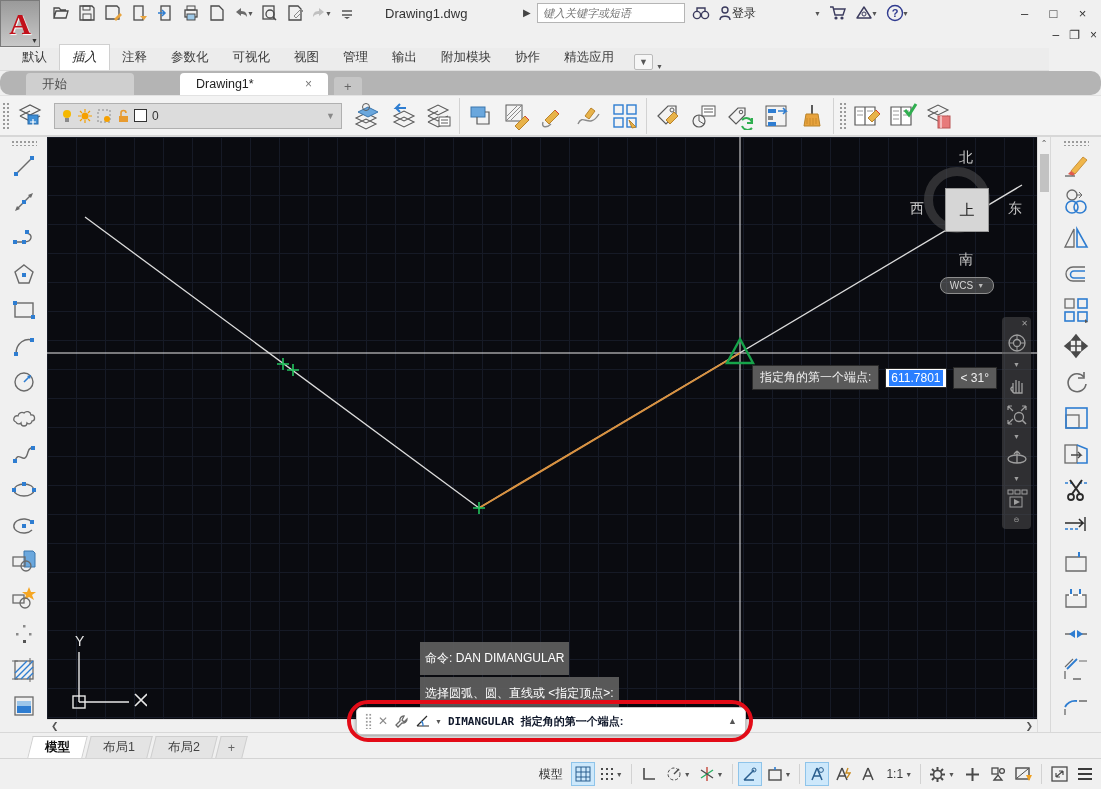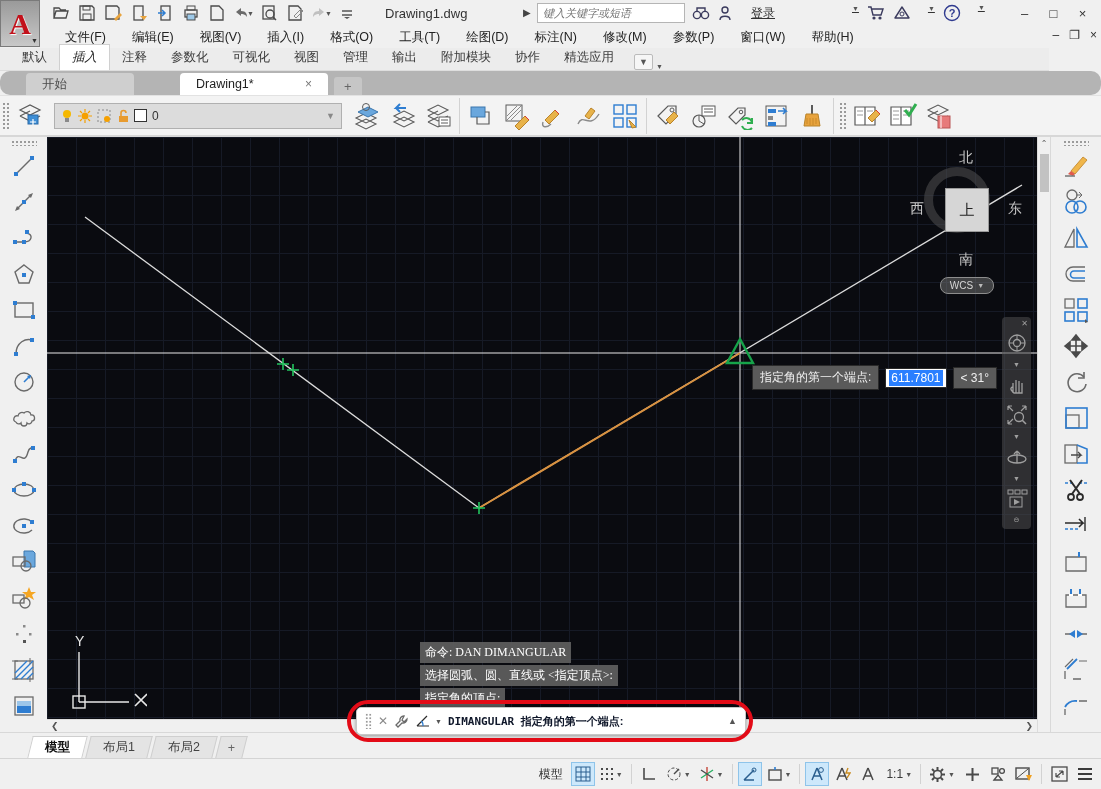--- a/index.html
+++ b/index.html
@@ -13,21 +13,21 @@
   .logo .a { font-family:"Liberation Serif",serif; font-size:30px; font-weight:bold; color:#c2111b; text-shadow:1px 1px 1px #fff; line-height:1; }
   .logo .dd { position:absolute; right:1px; bottom:2px; font-size:7px; color:#333; }
   .qat { display:flex; align-items:center; gap:4px; margin-left:50px; }
   .qbtn { width:22px; height:22px; display:flex; align-items:center; justify-content:center; }
   .qbtn svg { display:block; }
   .tinydd { font-size:7px; color:#555; margin-left:-2px; }
   .doctitle { position:absolute; left:385px; top:0; height:26px; display:flex; align-items:center; font-size:13px; color:#333; }
   .tb-sep-arrow { position:absolute; left:523px; top:7px; font-size:10px; color:#444; }
   .searchbox { position:absolute; left:537px; top:3px; width:148px; height:20px; background:#fff; border:1px solid #b5b5b5; font-style:italic; color:#888; font-size:11px; padding:0 5px; font-family:"Liberation Sans",sans-serif; }
   .tb-right { position:absolute; left:692px; top:0; height:26px; display:flex; align-items:center; gap:8px; }
-  .tb-ico { display:flex; align-items:flex-start; gap:19px; color:#333;text-decoration:underline; }
+  .tb-ico { display:flex; align-items:center; gap:0; color:#333; }
   .winbtns { position:absolute; right:4px; top:0; height:26px; display:flex; }
   .winbtn { width:29px; height:26px; display:flex; align-items:center; justify-content:center; font-size:13px; color:#333; }
 
   
   .menubar { position:absolute; left:0; top:26px; width:1101px; height:22px; background:#f0f0f0; display:flex; align-items:center; padding-left:52px; }
   .menu-item { padding:2px 13px; font-size:12.5px; color:#222; }
   .mdibtns { position:absolute; right:4px; top:28px; display:flex; gap:10px; color:#333; font-size:12px; }
 
   
   .ribbontabs { position:absolute; left:0; top:48px; width:1049px; height:23px; background:#ececec; display:flex; align-items:flex-end; padding-left:10px; border-bottom:1px solid #dedede; }
@@ -82,21 +82,21 @@
   .navbar .nb.sm { height:12px; font-size:7px; }
   .navbar .nx { align-self:flex-end; font-size:8px; margin-right:3px; color:#9f9f9f; }
 
   .dyninput { position:absolute; left:705px; top:228px; display:flex; gap:6px; align-items:center; font-size:12px; }
   .dyn-label { background:#5a5a5a; border:1px solid #2a2a2a; color:#f0f0f0; padding:3px 7px; }
   .dyn-value { background:#fff; border:1px solid #2a2a2a; padding:2px 3px; }
   .dyn-value span { background:#2a7fff; color:#fff; padding:1px 2px; font-size:12px; }
   .dyn-angle { background:#5a5a5a; border:1px solid #2a2a2a; color:#f0f0f0; padding:3px 7px; }
 
   .history { position:absolute; left:373px; top:505px; display:flex; flex-direction:column; gap:2px; align-items:flex-start; font-size:12px; }
-  .hline { background:rgba(96,96,96,.9); color:#fff; padding:2px 5px; font-family:Liberation Serif, serif; }
+  .hline { background:rgba(96,96,96,.9); color:#fff; padding:8px 5px; font-family:Liberation Sans, sans-serif; }
 
   .ucs { position:absolute; left:8px; top:495px; }
 
   .cmdbar { position:absolute; left:356px; top:570px; width:390px; height:28px; background:#fff; border:1px solid #c7c7c7; border-radius:5px; display:flex; align-items:center; gap:6px; padding:0 8px; box-shadow:0 1px 4px rgba(0,0,0,.4); z-index:6; }
   .cmdbar .cgrip { width:7px; height:16px; background-image:radial-gradient(#9a9a9a 1px, transparent 1px); background-size:3.5px 3.5px; }
   .cmdbar .cx { color:#8a8a8a; font-size:12px; }
   .cmdtext { font-family:"DejaVu Sans Mono",monospace; font-size:11px; color:#0f172a; font-weight:bold; white-space:nowrap; }
   .cmdtext .prompt { font-family:"Liberation Sans",sans-serif; font-weight:bold; }
   .cmdup { margin-left:auto; color:#555; font-size:9px; }
   .redring { position:absolute; left:347px; top:563px; width:406px; height:42px; border:4px solid #e30b17; border-radius:21px; z-index:7; pointer-events:none; }
@@ -242,34 +242,20 @@
           <span class="tinydd">▼</span>
         </div>
     </div>
     <div class="winbtns">
       <div class="winbtn">–</div>
       <div class="winbtn">□</div>
       <div class="winbtn">×</div>
     </div>
   </div>
 
-  <div class="menubar">
-    <div class="menu-item">文件(F)</div>
-    <div class="menu-item">编辑(E)</div>
-    <div class="menu-item">视图(V)</div>
-    <div class="menu-item">插入(I)</div>
-    <div class="menu-item">格式(O)</div>
-    <div class="menu-item">工具(T)</div>
-    <div class="menu-item">绘图(D)</div>
-    <div class="menu-item">标注(N)</div>
-    <div class="menu-item">修改(M)</div>
-    <div class="menu-item">参数(P)</div>
-    <div class="menu-item">窗口(W)</div>
-    <div class="menu-item">帮助(H)</div>
-  </div>
   <div class="mdibtns">
     <span>–</span>
     <span>❐</span>
     <span>×</span>
   </div>
 
   <div class="ribbontabs">
     <div class="rtab">默认</div>
     <div class="rtab active">插入</div>
     <div class="rtab">注释</div>

